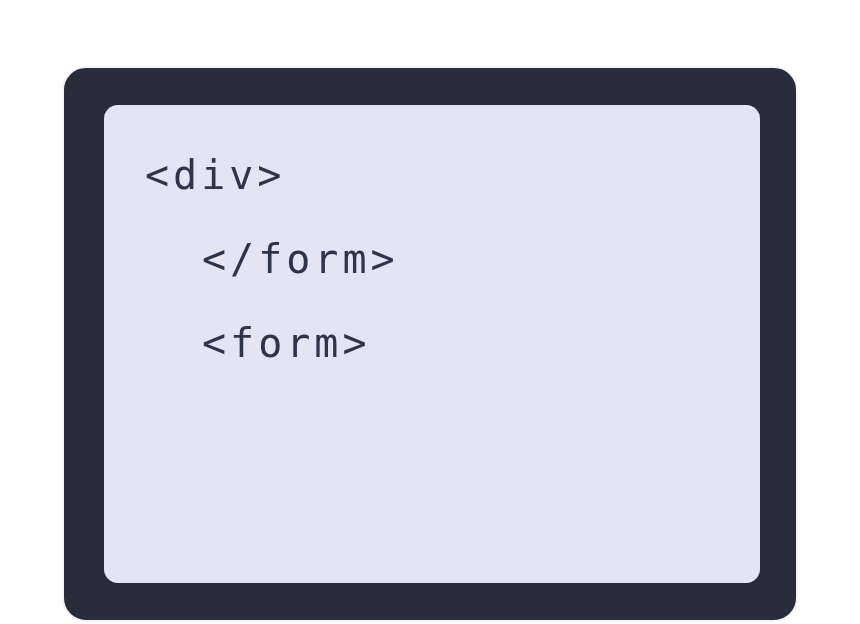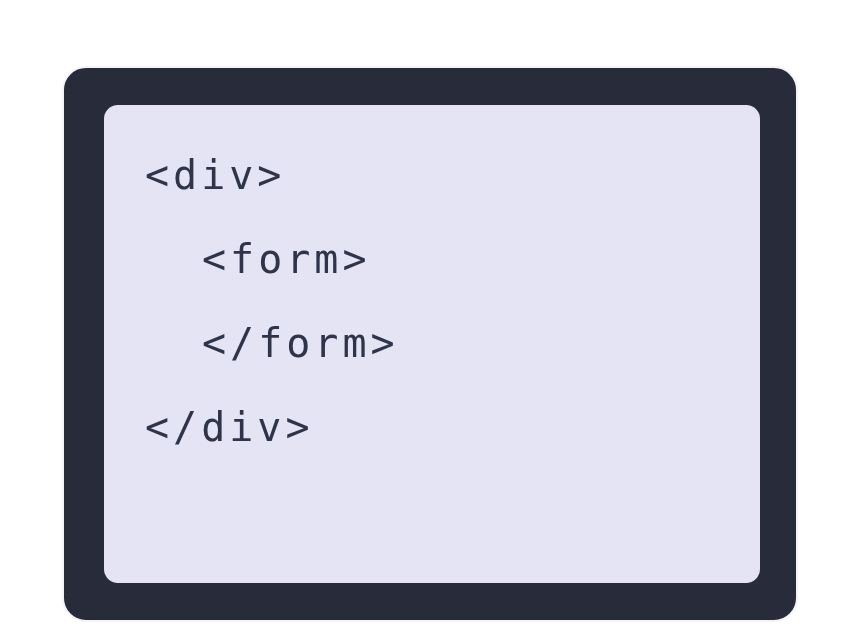--- a/index.html
+++ b/index.html
@@ -53,18 +53,17 @@
     padding-left: 57px;
   }
 </style>
 </head>
 <body>
 
 <div class="stage">
   <div class="outer-card">
     <div class="inner-card">
       <pre class="code-line" data-indent="0">&lt;div&gt;</pre>
+      <pre class="code-line" data-indent="1">&lt;/form&gt;</pre>
       <pre class="code-line" data-indent="1">&lt;form&gt;</pre>
-      <pre class="code-line" data-indent="1">&lt;/form&gt;</pre>
-      <pre class="code-line" data-indent="0">&lt;/div&gt;</pre>
     </div>
   </div>
 </div>
 
 </body></html>

